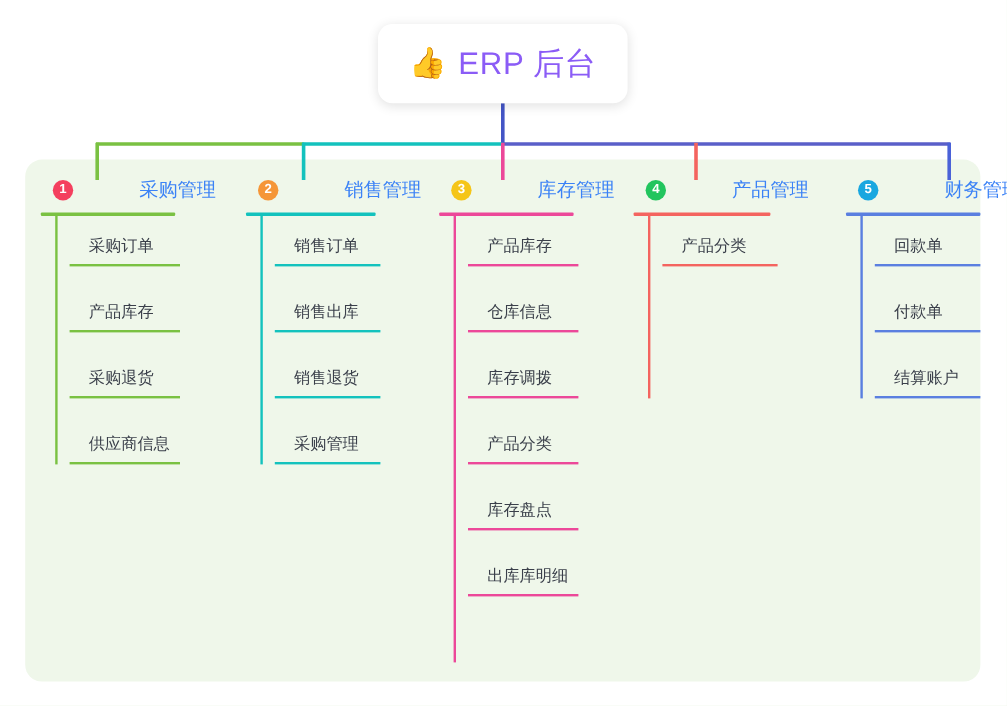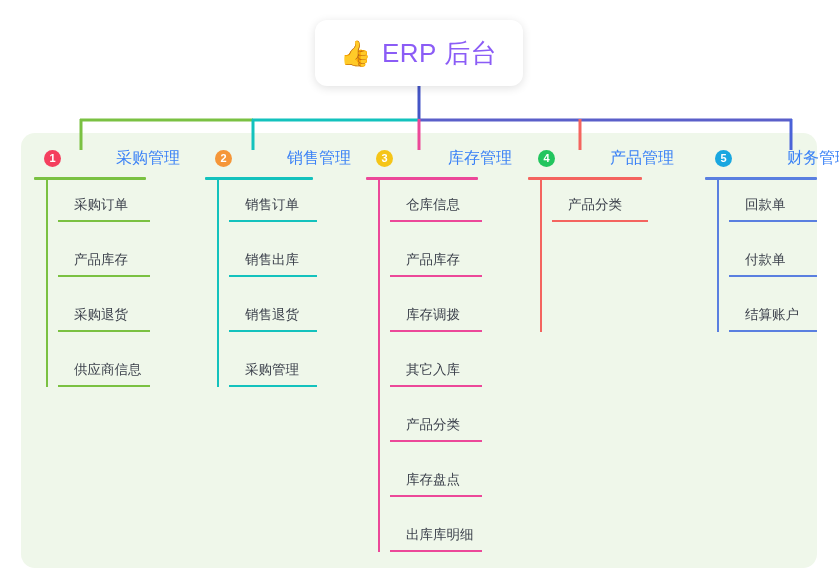--- a/index.html
+++ b/index.html
@@ -161,33 +161,29 @@
     </div>
     <div class="column" style="left: 366px;">
       <div class="col-head">
         <span class="badge" style="background: rgb(245, 197, 24);">3</span>
         <span class="col-title">库存管理</span>
       </div>
       <div class="head-rule" style="background: rgb(236, 72, 153); width: 112px;"></div>
       <div class="kids">
         <div class="spine" style="background: rgb(236, 72, 153); height: 372px;"></div>
         <div class="kid">
+          <span class="kid-label">产品库存</span>
+          <div class="kid-rule" style="background: rgb(236, 72, 153); width: 92px;"></div>
+        </div>
+        <div class="kid">
           <span class="kid-label">仓库信息</span>
           <div class="kid-rule" style="background: rgb(236, 72, 153); width: 92px;"></div>
         </div>
         <div class="kid">
-          <span class="kid-label">产品库存</span>
-          <div class="kid-rule" style="background: rgb(236, 72, 153); width: 92px;"></div>
-        </div>
-        <div class="kid">
           <span class="kid-label">库存调拨</span>
-          <div class="kid-rule" style="background: rgb(236, 72, 153); width: 92px;"></div>
-        </div>
-        <div class="kid">
-          <span class="kid-label">其它入库</span>
           <div class="kid-rule" style="background: rgb(236, 72, 153); width: 92px;"></div>
         </div>
         <div class="kid">
           <span class="kid-label">产品分类</span>
           <div class="kid-rule" style="background: rgb(236, 72, 153); width: 92px;"></div>
         </div>
         <div class="kid">
           <span class="kid-label">库存盘点</span>
           <div class="kid-rule" style="background: rgb(236, 72, 153); width: 92px;"></div>
         </div>

